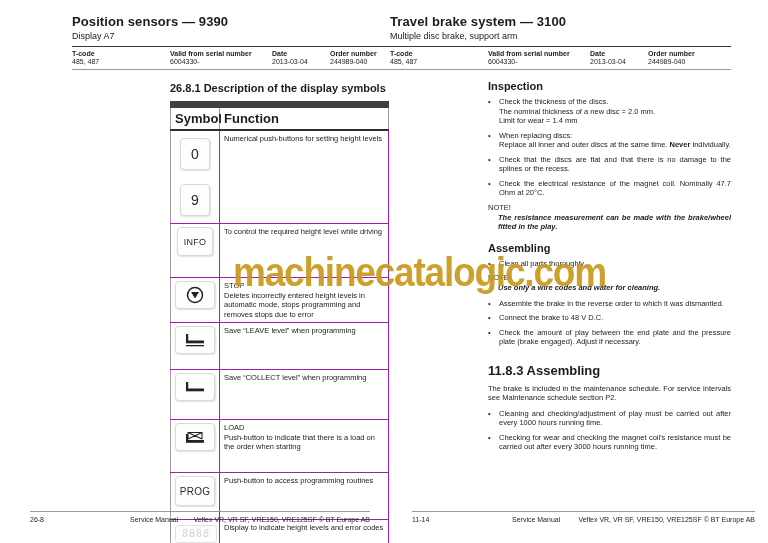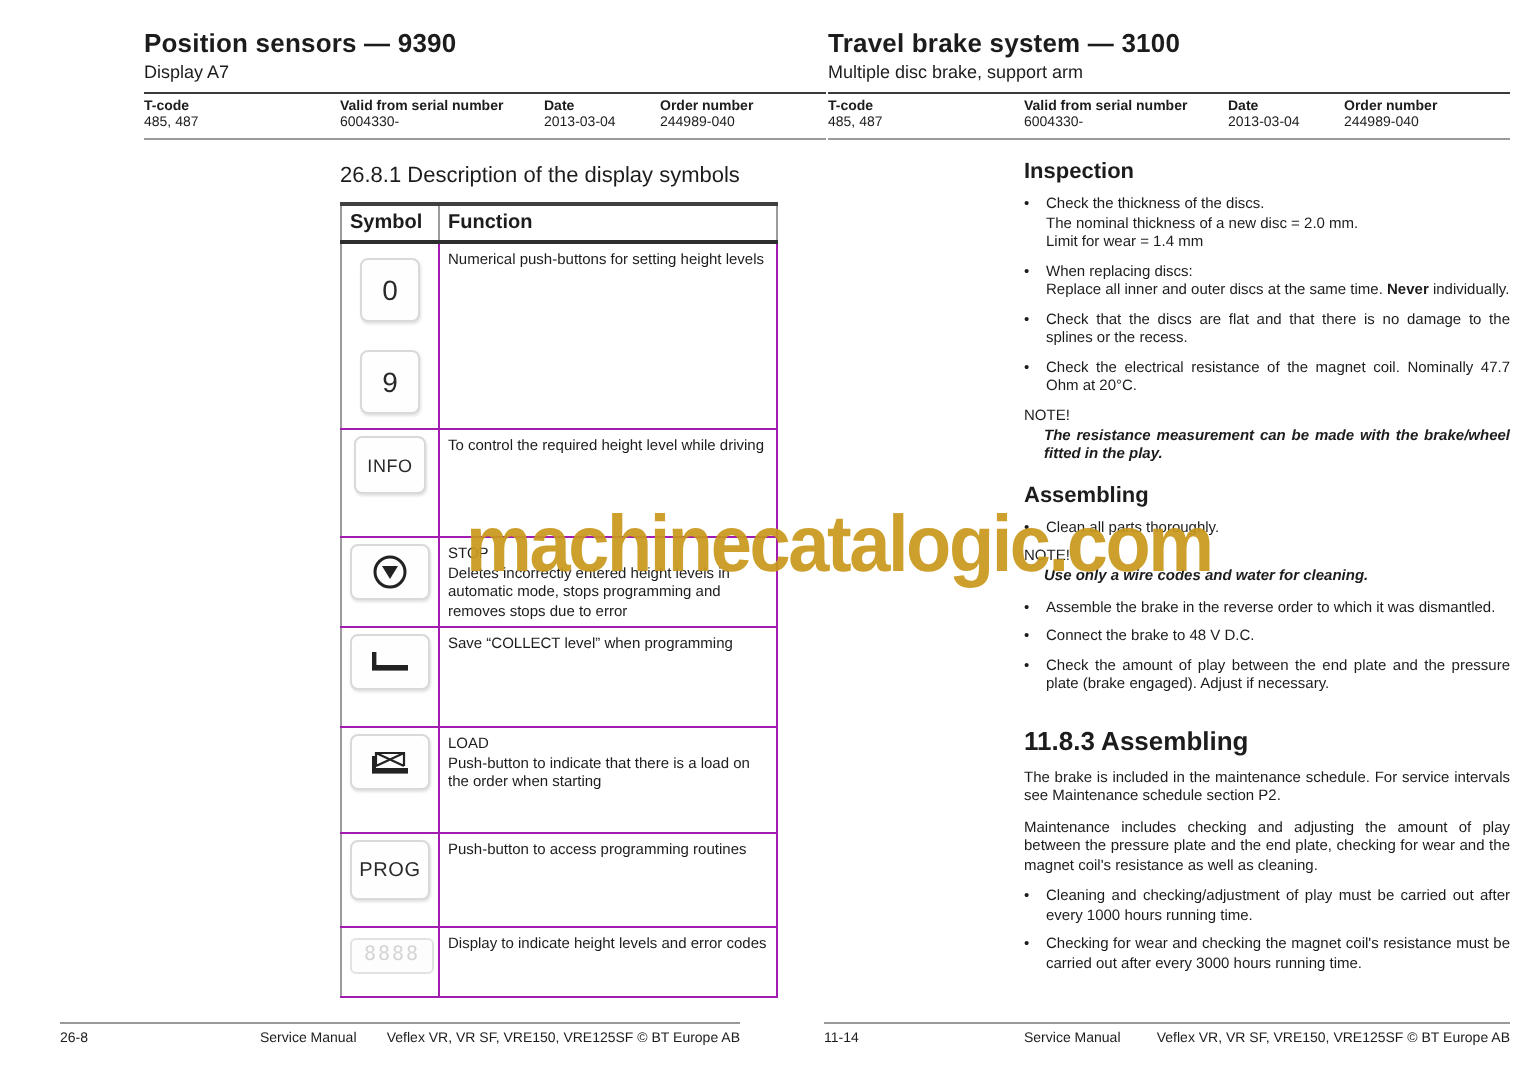--- a/index.html
+++ b/index.html
@@ -3,40 +3,40 @@
 <meta charset="utf-8">
 <style>
   html,body{margin:0;padding:0;}
   body{
     width:768px;height:543px;background:#ffffff;position:relative;overflow:hidden;
     font-family:"Liberation Sans",sans-serif;color:#1c1c1c;
     -webkit-font-smoothing:antialiased;
   }
   .page{position:absolute;top:14px;width:341px;}
   #left-page{left:30px;margin-left:42px;}
-  #right-page{left:414px;}
+  #right-page{left:390px;}
 
   .doc-title{font-size:13px;font-weight:bold;letter-spacing:.1px;}
   .doc-subtitle{font-size:9px;margin-top:2px;}
 
   .meta{position:relative;margin-top:5px;border-top:1.4px solid #3a3a3a;border-bottom:1px solid #9a9a9a;height:22px;}
   .meta-col{position:absolute;top:3px;}
   .meta-col .lbl{font-size:7px;font-weight:bold;display:block;}
   .meta-col .val{font-size:7px;display:block;margin-top:1px;}
   .mc1{left:0;} .mc2{left:98px;} .mc3{left:200px;} .mc4{left:258px;}
 
   .body-col{margin-left:98px;width:243px;}
 
-  .section-title{font-size:11px;font-weight:normal;margin-top:12px;}
+  .section-title{font-size:11px;font-weight:bold;margin-top:12px;}
 
   
   table.sym{border-collapse:collapse;margin-top:7px;width:219px;table-layout:fixed;}
   table.sym th{
-    font-size:10px;font-weight:bold;text-align:left;padding:3px 4px;
-    border-top:2px solid #404040;border-bottom:2px solid #2e2e2e;height:9px;
+    font-size:13px;font-weight:bold;text-align:left;padding:3px 4px;
+    border-top:7px solid #404040;border-bottom:2px solid #2e2e2e;height:9px;
   }
   table.sym td{border:1px solid #a21caf;vertical-align:top;padding:3px 4px;}
   table.sym th:first-child,table.sym td:first-child{width:40px;border-left:1px solid #9c9c9c;}
   table.sym th{border-left:1px solid #9c9c9c;border-right:1px solid #9c9c9c;}
   td.symcell{text-align:center;vertical-align:middle;}
   td.fncell{font-size:7.5px;line-height:9.5px;}
   .fn-title{display:block;}
   .key{
     display:inline-flex;align-items:center;justify-content:center;
     border:1px solid #d9d9d9;border-radius:4px;background:#fefefe;
@@ -137,20 +137,32 @@
               <svg width="22" height="20" viewBox="0 0 22 20">
                 <circle cx="11" cy="10" r="7.5" fill="none" stroke="#222" stroke-width="1.5"></circle>
                 <polygon points="7,7 15,7 11,13.5" fill="#222"></polygon>
               </svg>
             </span>
           </td>
           <td class="fncell">
             <span class="fn-title">STOP</span>
             <span>Deletes incorrectly entered height levels in automatic mode, stops programming and removes stops due to error</span>
           </td>
+        </tr>
+        <tr>
+          <td class="symcell" style="height:40px;">
+            <span class="key key-ico">
+              <svg width="28" height="18" viewBox="0 0 28 18">
+                <rect x="5" y="3" width="2.2" height="9" fill="#222"></rect>
+                <rect x="5" y="9.5" width="18" height="2.8" fill="#222"></rect>
+                <rect x="5" y="14" width="18" height="1.3" fill="#222"></rect>
+              </svg>
+            </span>
+          </td>
+          <td class="fncell">Save “LEAVE level” when programming</td>
         </tr>
         <tr>
           <td class="symcell" style="height:43px;">
             <span class="key key-ico">
               <svg width="28" height="18" viewBox="0 0 28 18">
                 <rect x="5" y="4" width="2.2" height="9" fill="#222"></rect>
                 <rect x="5" y="10.5" width="18" height="2.8" fill="#222"></rect>
               </svg>
             </span>
           </td>
@@ -263,21 +275,20 @@
       <span class="dot">•</span>
       <div class="btxt">Connect the brake to 48 V D.C.</div>
     </div>
     <div class="bullet">
       <span class="dot">•</span>
       <div class="btxt">Check the amount of play between the end plate and the pressure plate (brake engaged). Adjust if necessary.</div>
     </div>
 
     <div class="h2">11.8.3 Assembling</div>
     <p class="para">The brake is included in the maintenance schedule. For service intervals see Maintenance schedule section P2.</p>
-    <p class="para">Maintenance includes checking and adjusting the amount of play between the pressure plate and the end plate, checking for wear and the magnet coil's resistance as well as cleaning.</p>
 
     <div class="bullet">
       <span class="dot">•</span>
       <div class="btxt">Cleaning and checking/adjustment of play must be carried out after every 1000 hours running time.</div>
     </div>
     <div class="bullet">
       <span class="dot">•</span>
       <div class="btxt">Checking for wear and checking the magnet coil's resistance must be carried out after every 3000 hours running time.</div>
     </div>
   </div>

